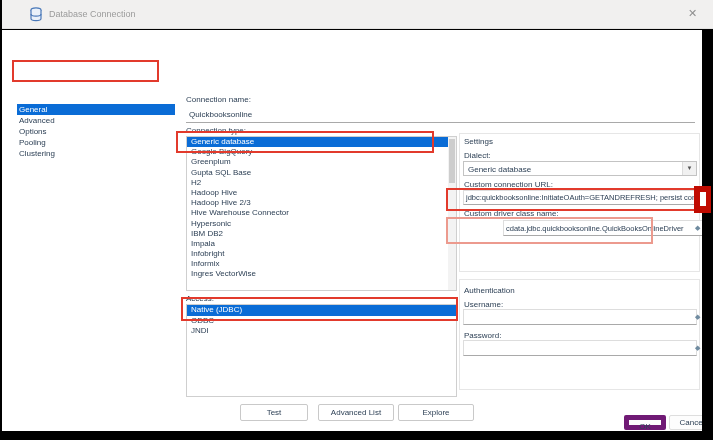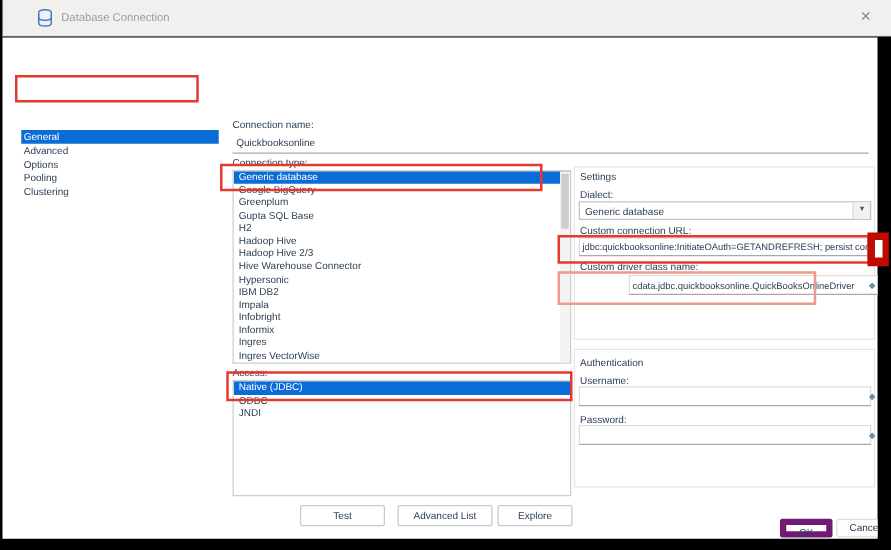--- a/index.html
+++ b/index.html
@@ -65,21 +65,21 @@
   .pass-field  { left:461px; top:310px; width:234px; height:16px; }
 
   .diamond { position:absolute; font-size:7px; color:#6f8ba0; }
 
   
   .btn { position:absolute; height:17px; background:#fff; border:1px solid #c9c9c9;
          border-radius:2px; font-size:8px; color:#2e4156; text-align:center;
          line-height:15px; cursor:default; }
   .btn-test    { left:238px; top:374px; width:68px; }
   .btn-featl   { left:316px; top:374px; width:76px; }
-  .btn-explore { left:396px; top:374px; width:60px; }
+  .btn-explore { left:396px; top:374px; width:76px; }
   .btn-ok      { left:622px; top:385px; width:42px; height:15px; line-height:13px;
                  border:5px solid #701a75; background:#fdfdfd; }
   .btn-cancel  { left:667px; top:385px; width:46px; height:15px; line-height:13px;
                  border:1px solid #dedede; background:#fdfdfd; }
 
   
   .anno { position:absolute; border:2px solid #e23a2c; background:transparent; z-index:5; }
   .anno-general    { left:12px;  top:60px;  width:147px; height:22px; }
   .anno-genericdb  { left:176px; top:131px; width:258px; height:22px; }
   .anno-url        { left:446px; top:188px; width:250px; height:23px; }
@@ -129,21 +129,20 @@
         <div class="row">Gupta SQL Base</div>
         <div class="row">H2</div>
         <div class="row">Hadoop Hive</div>
         <div class="row">Hadoop Hive 2/3</div>
         <div class="row">Hive Warehouse Connector</div>
         <div class="row">Hypersonic</div>
         <div class="row">IBM DB2</div>
         <div class="row">Impala</div>
         <div class="row">Infobright</div>
         <div class="row">Informix</div>
-        <div class="row">Ingres</div>
         <div class="row">Ingres VectorWise</div>
       </div>
 
     <div class="lbl" style="left:184px; top:264px;">Access:</div>
     <div class="listbox access-list">
         <div class="row sel">Native (JDBC)</div>
         <div class="row">ODBC</div>
         <div class="row">JNDI</div>
       </div>
 

